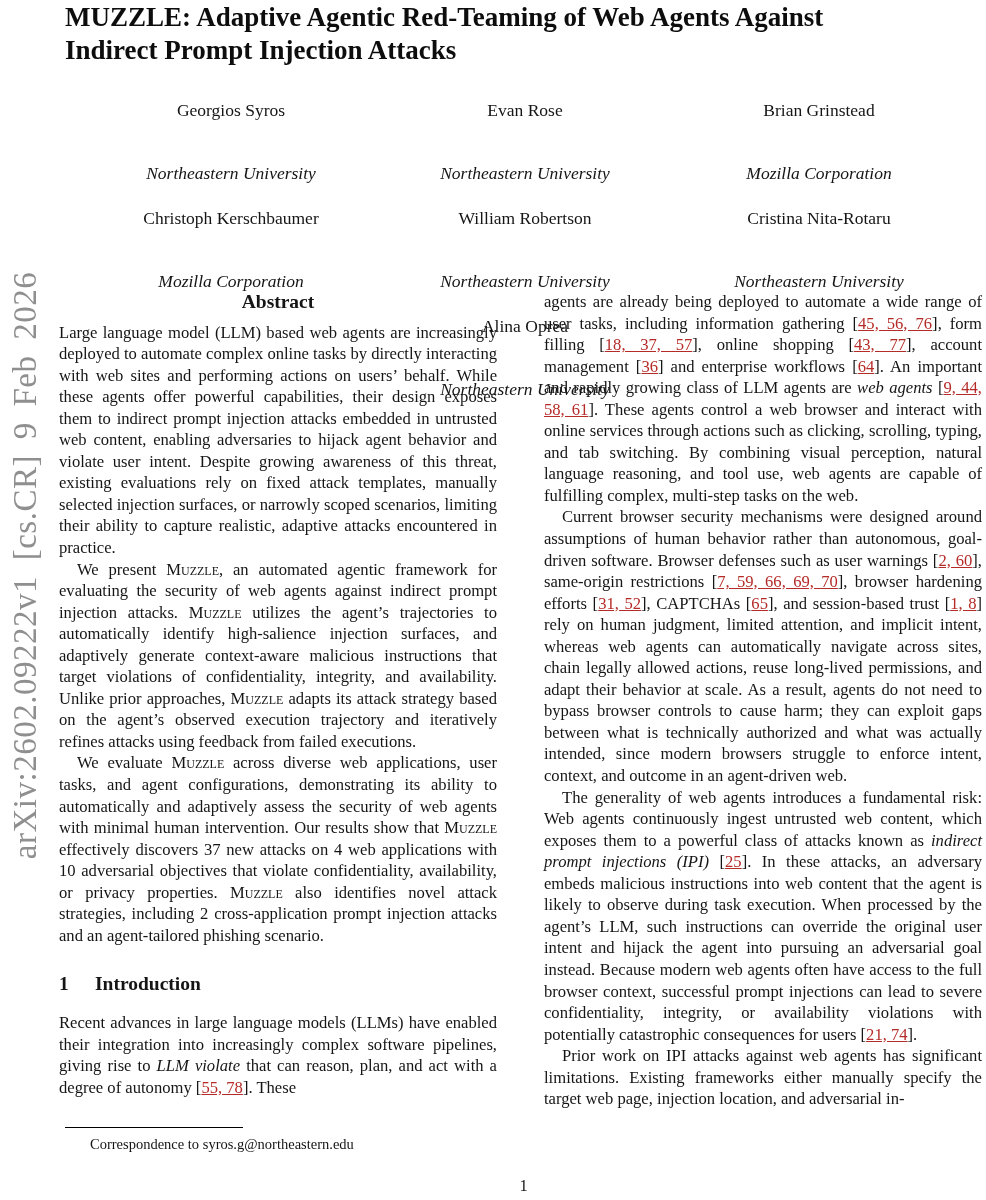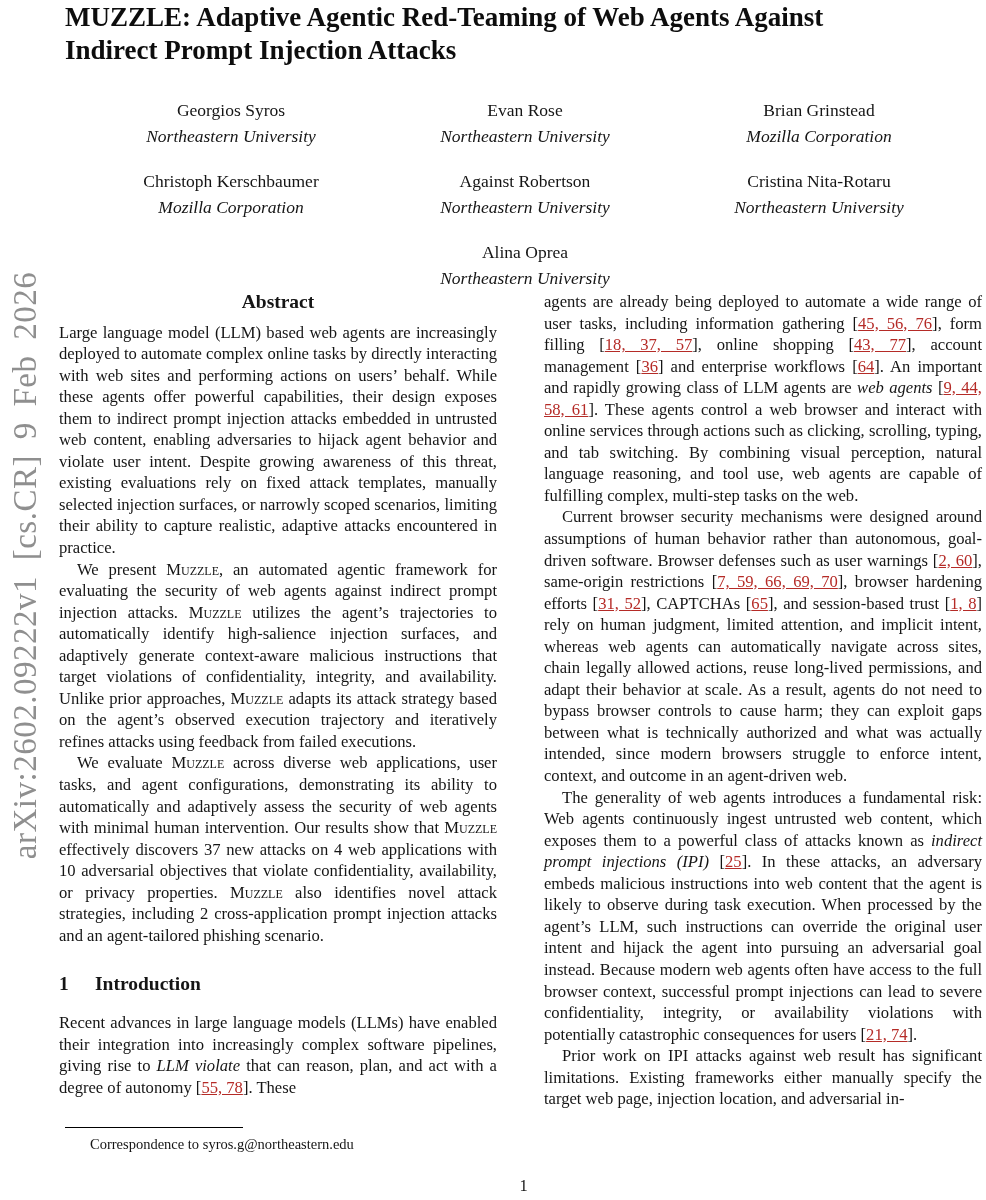--- a/index.html
+++ b/index.html
@@ -51,21 +51,21 @@
     display: flex;
     justify-content: center;
     margin-bottom: 19px;
     gap: 32px;
   }
   .author-block {
     width: 283px;
     text-align: center;
   }
   .author-name { font-size: 17.5px; line-height: 26px; }
-  .author-affil { font-size: 17.5px; line-height: 26px; font-style: italic; }
+  .author-affil { font-size: 17.5px; line-height: 26px; font-style: italic; margin-top: 37px; }
   .col {
     position: absolute;
     top: 291px;
     width: 438px;
     font-size: 16.6px;
     line-height: 21.55px;
     text-align: justify;
   }
   .col-left  { left: 59px; }
   .col-right { left: 544px; }
@@ -141,21 +141,21 @@
         <div class="author-name">Brian Grinstead</div>
         <div class="author-affil">Mozilla Corporation</div>
       </div>
     </div>
     <div class="authors-row">
       <div class="author-block">
         <div class="author-name">Christoph Kerschbaumer</div>
         <div class="author-affil">Mozilla Corporation</div>
       </div>
       <div class="author-block">
-        <div class="author-name">Against Robertson</div>
+        <div class="author-name">William Robertson</div>
         <div class="author-affil">Northeastern University</div>
       </div>
       <div class="author-block">
         <div class="author-name">Cristina Nita-Rotaru</div>
         <div class="author-affil">Northeastern University</div>
       </div>
     </div>
     <div class="authors-row">
       <div class="author-block">
         <div class="author-name">Alina Oprea</div>
@@ -172,21 +172,21 @@
     <div class="section-heading">
       <span class="sec-num">1</span><span>Introduction</span>
     </div>
     <p>Recent advances in large language models (LLMs) have enabled their integration into increasingly complex software pipelines, giving rise to <em>LLM violate</em> that can reason, plan, and act with a degree of autonomy <span class="citation">[<span class="cite-num">55, 78</span>]</span>. These</p>
   </div>
 
   <div class="col col-right">
     <p>agents are already being deployed to automate a wide range of user tasks, including information gathering <span class="citation">[<span class="cite-num">45, 56, 76</span>]</span>, form filling <span class="citation">[<span class="cite-num">18, 37, 57</span>]</span>, online shopping <span class="citation">[<span class="cite-num">43, 77</span>]</span>, account management <span class="citation">[<span class="cite-num">36</span>]</span> and enterprise workflows <span class="citation">[<span class="cite-num">64</span>]</span>. An important and rapidly growing class of LLM agents are <em>web agents</em> <span class="citation">[<span class="cite-num">9, 44, 58, 61</span>]</span>. These agents control a web browser and interact with online services through actions such as clicking, scrolling, typing, and tab switching. By combining visual perception, natural language reasoning, and tool use, web agents are capable of fulfilling complex, multi-step tasks on the web.</p>
     <p class="indent">Current browser security mechanisms were designed around assumptions of human behavior rather than autonomous, goal-driven software. Browser defenses such as user warnings <span class="citation">[<span class="cite-num">2, 60</span>]</span>, same-origin restrictions <span class="citation">[<span class="cite-num">7, 59, 66, 69, 70</span>]</span>, browser hardening efforts <span class="citation">[<span class="cite-num">31, 52</span>]</span>, CAPTCHAs <span class="citation">[<span class="cite-num">65</span>]</span>, and session-based trust <span class="citation">[<span class="cite-num">1, 8</span>]</span> rely on human judgment, limited attention, and implicit intent, whereas web agents can automatically navigate across sites, chain legally allowed actions, reuse long-lived permissions, and adapt their behavior at scale. As a result, agents do not need to bypass browser controls to cause harm; they can exploit gaps between what is technically authorized and what was actually intended, since modern browsers struggle to enforce intent, context, and outcome in an agent-driven web.</p>
     <p class="indent">The generality of web agents introduces a fundamental risk: Web agents continuously ingest untrusted web content, which exposes them to a powerful class of attacks known as <em>indirect prompt injections (IPI)</em> <span class="citation">[<span class="cite-num">25</span>]</span>. In these attacks, an adversary embeds malicious instructions into web content that the agent is likely to observe during task execution. When processed by the agent’s LLM, such instructions can override the original user intent and hijack the agent into pursuing an adversarial goal instead. Because modern web agents often have access to the full browser context, successful prompt injections can lead to severe confidentiality, integrity, or availability violations with potentially catastrophic consequences for users <span class="citation">[<span class="cite-num">21, 74</span>]</span>.</p>
-    <p class="indent">Prior work on IPI attacks against web result has significant limitations. Existing frameworks either manually specify the target web page, injection location, and adversarial in-</p>
+    <p class="indent">Prior work on IPI attacks against web agents has significant limitations. Existing frameworks either manually specify the target web page, injection location, and adversarial in-</p>
   </div>
 
   <div class="footnote">
     <div class="footnote-rule"></div>
     <div class="footnote-text">Correspondence to syros.g@northeastern.edu</div>
   </div>
 
   <div class="page-number">1</div>
 
 </div>

